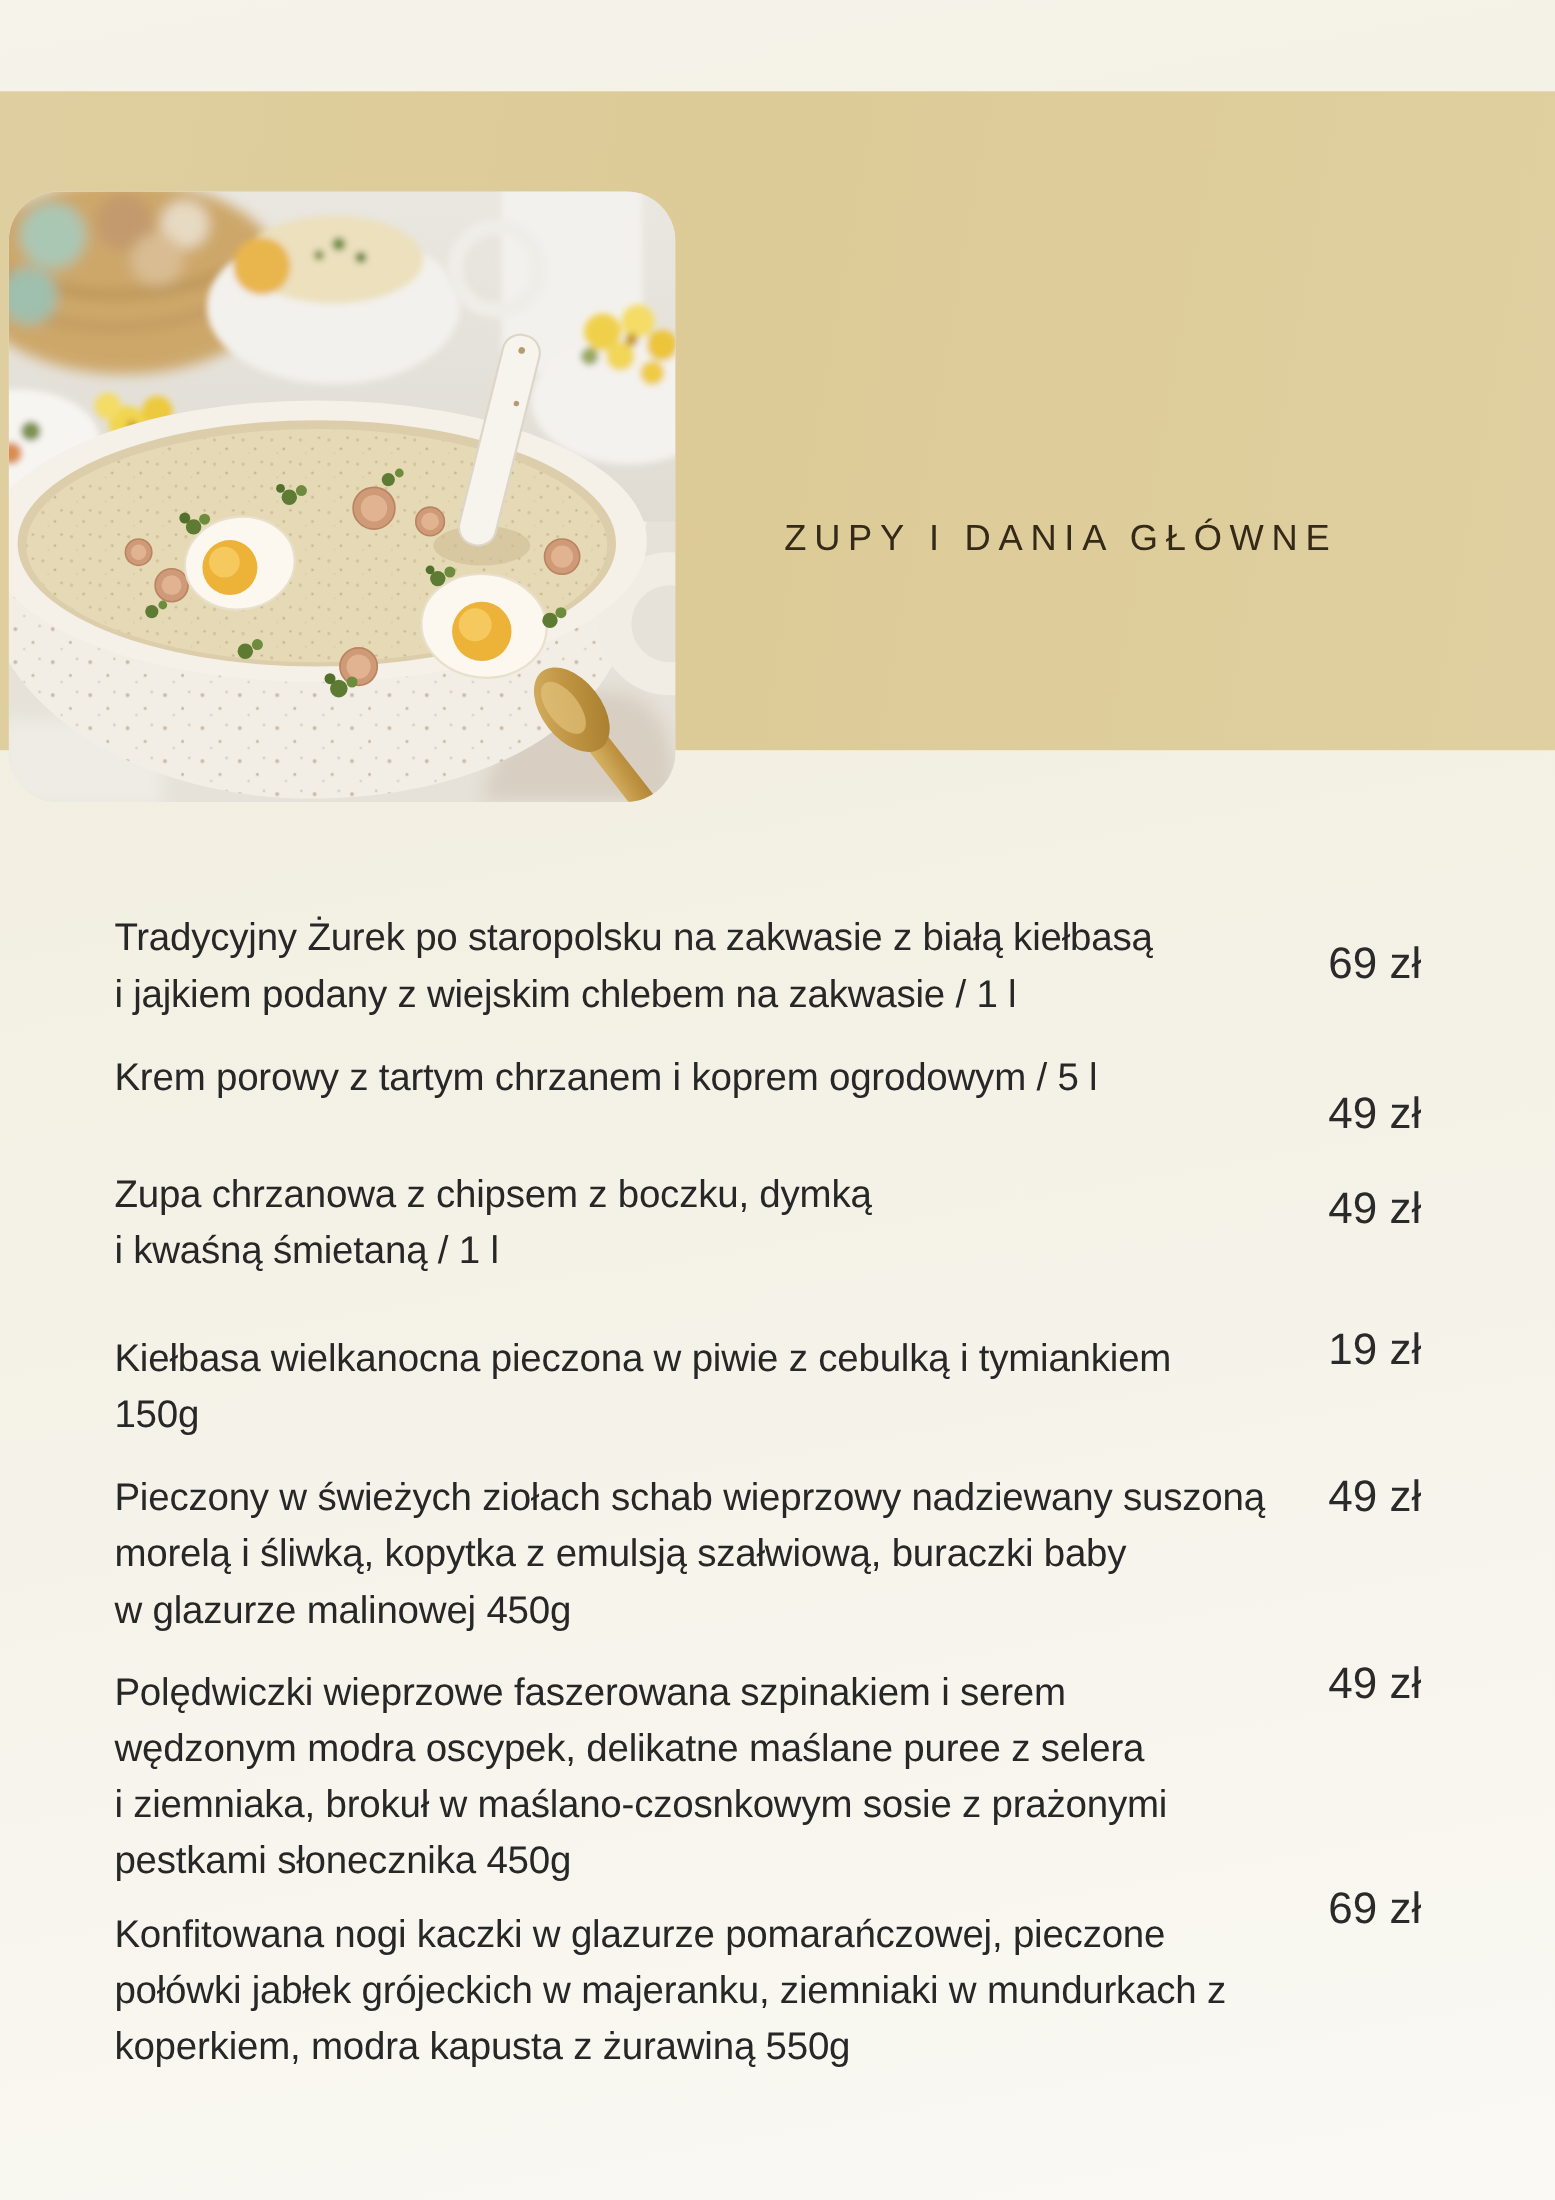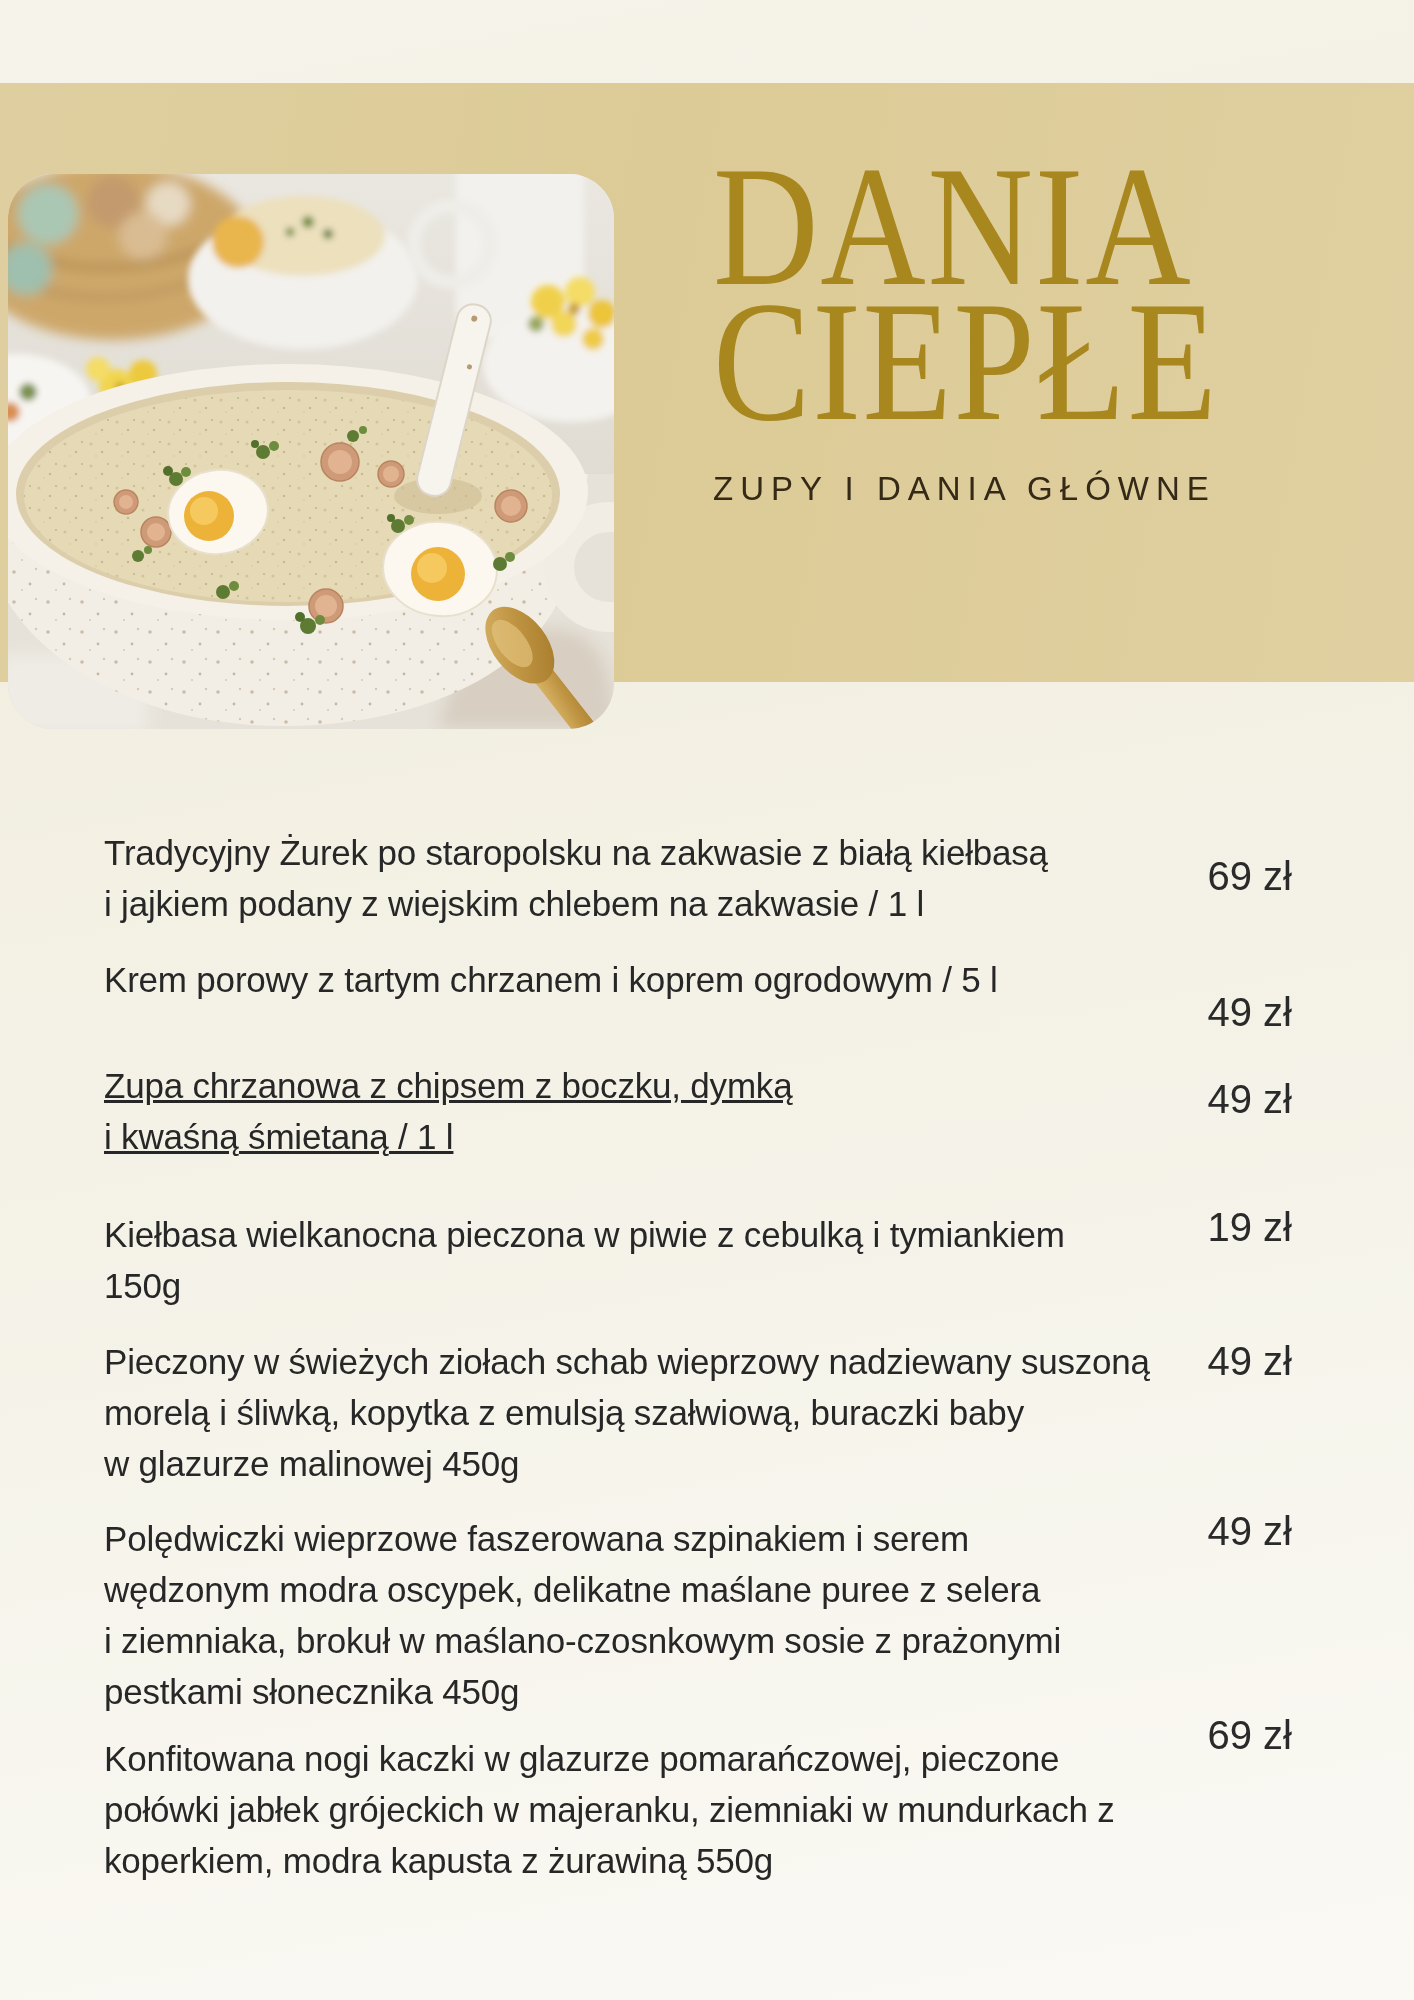--- a/index.html
+++ b/index.html
@@ -45,21 +45,21 @@
     position:absolute;left:104px;width:1080px;
     font-size:35px;line-height:51px;letter-spacing:-0.2px;
     color:#272727;white-space:pre-line;
   }
   .price{
     position:absolute;right:122px;width:200px;text-align:right;
     font-size:40px;line-height:40px;color:#2a2a2a;
   }
   .i1 .desc{top:827px;}  .i1 .price{top:856px;}
   .i2 .desc{top:954px;}  .i2 .price{top:992px;}
-  .i3 .desc{top:1060px;text-decoration:underline;} .i3 .price{top:1079px;}
+  .i3 .desc{top:1060px;} .i3 .price{top:1079px;}
   .i4 .desc{top:1209px;} .i4 .price{top:1207px;}
   .i5 .desc{top:1336px;} .i5 .price{top:1341px;}
   .i6 .desc{top:1513px;} .i6 .price{top:1511px;}
   .i7 .desc{top:1733px;} .i7 .price{top:1715px;}
 </style>
 </head>
 <body>
 
 <div class="page">
 
@@ -235,21 +235,20 @@
       </g>
 
       <g transform="rotate(-38 520 480)">
         <rect x="508" y="498" width="22" height="170" rx="10" fill="url(#gold)"></rect>
         <ellipse cx="519" cy="468" rx="27" ry="44" fill="url(#gold)"></ellipse>
         <ellipse cx="514" cy="462" rx="14" ry="28" fill="#e2c27c" opacity="0.7"></ellipse>
       </g>
     </svg>
   </figure>
 
-  <h1 class="title"><span class="tline">DANIA</span><br><span class="tline">CIEPŁE</span></h1>
 
   <div class="subtitle">ZUPY I DANIA GŁÓWNE</div>
 
 
   <main class="menu">
     <section class="item i1">
       <div class="desc">Tradycyjny Żurek po staropolsku na zakwasie z białą kiełbasą
 i jajkiem podany z wiejskim chlebem na zakwasie / 1 l</div>
       <div class="price">69 zł</div>
     </section>

